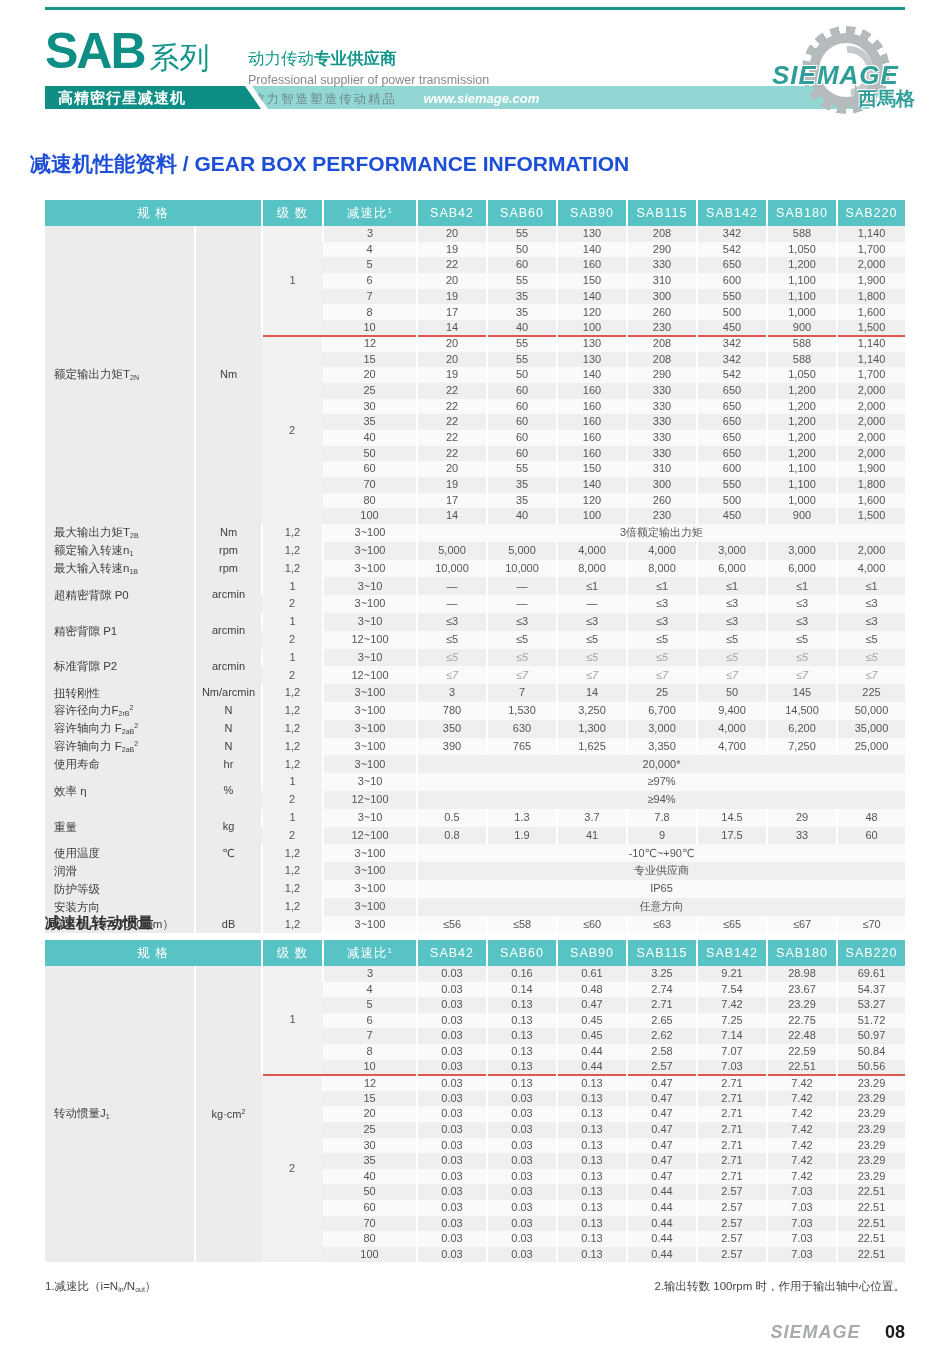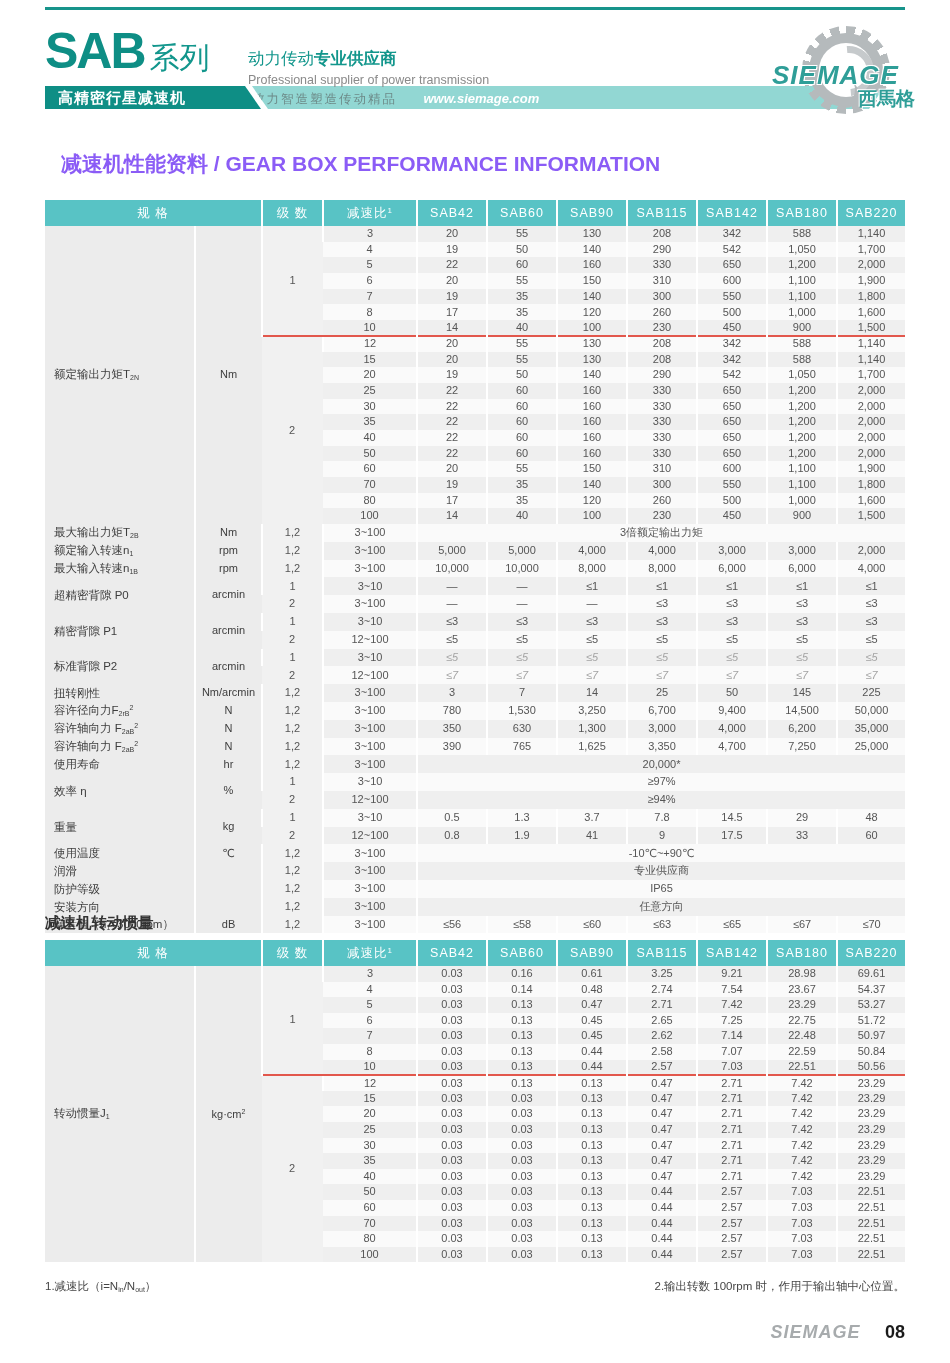--- a/index.html
+++ b/index.html
@@ -35,21 +35,21 @@
              transform:rotate(130deg); }
   .brand-en { position:absolute; left:0; top:34px; font-size:26px; font-weight:bold; font-style:italic;
               color:#2f9e98; letter-spacing:1px;
               text-shadow:1px 1px 0 #fff,-1px -1px 0 #fff,1px -1px 0 #fff,-1px 1px 0 #fff; }
   .brand-cn { position:absolute; left:86px; top:60px; font-size:19px; color:#2f9e98;
               font-family:"Liberation Serif","DejaVu Serif",serif; font-weight:bold;
               text-shadow:1px 1px 0 #fff,-1px -1px 0 #fff; }
   .mini-swoosh { position:absolute; left:66px; top:56px; width:20px; height:26px;
                  border-right:4px solid #b5babc; border-radius:50%; transform:rotate(18deg); }
 
-  .page-title { position:absolute; left:61px; top:150px; font-size:21px; font-weight:bold; color:#8b5cf6; }
+  .page-title { position:absolute; left:30px; top:150px; font-size:21px; font-weight:bold; color:#1d4ed8; }
 
   
   .dtable { position:absolute; left:45px; width:860px; border-collapse:collapse; table-layout:fixed; }
   .t1 { top:200px; }
   .t2-title { position:absolute; left:45px; top:913px; font-size:15.5px; font-weight:bold; color:#333; }
   .t2 { top:940px; }
   .dtable th { background:#58c3c5; color:#fff; font-weight:normal; font-size:12.5px; height:26px;
                border-left:2px solid #fff; letter-spacing:1px; }
   .dtable th:first-child { border-left:none;margin-top:10px; }
   .dtable th sup { font-size:8px; }

